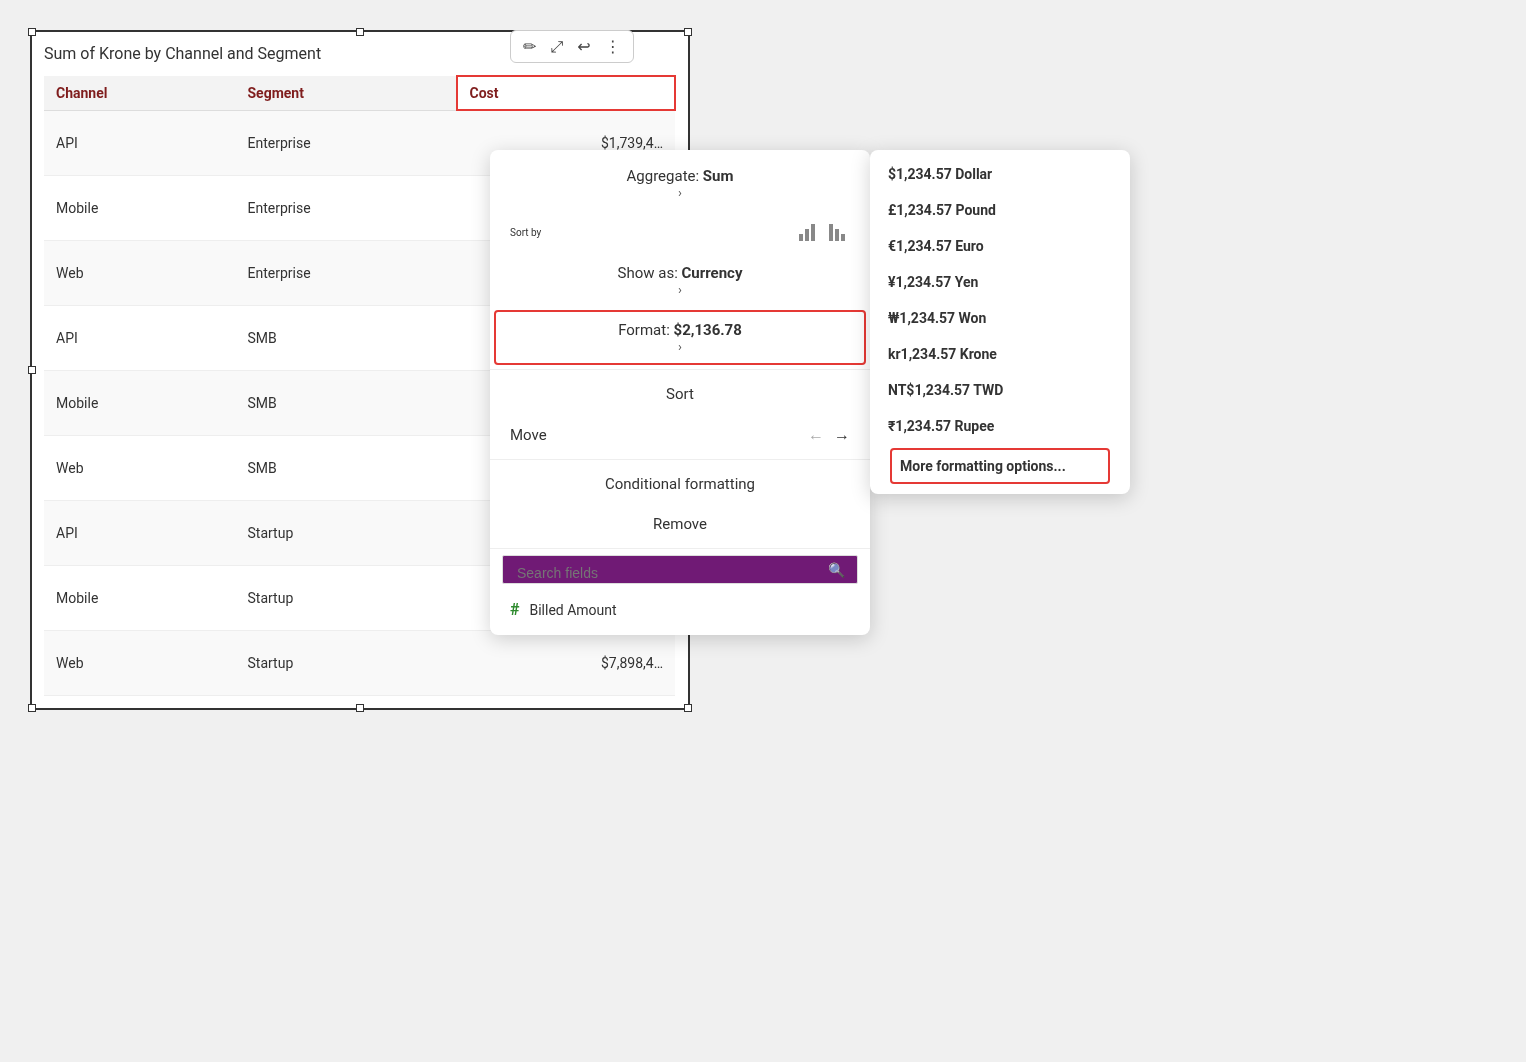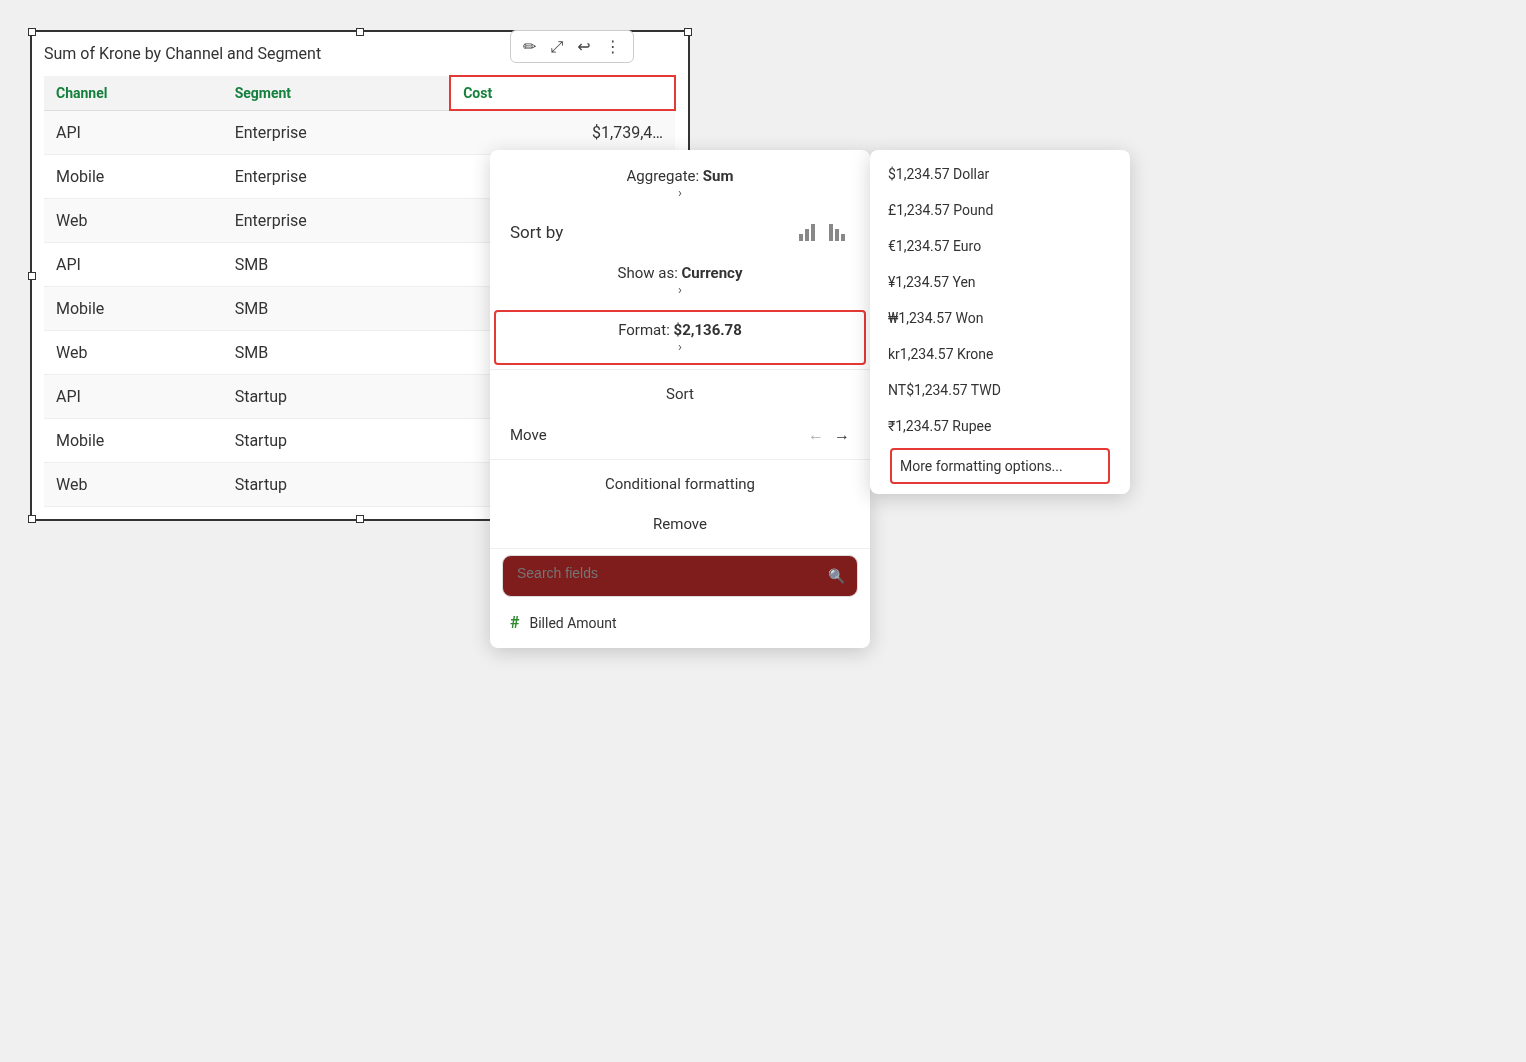--- a/index.html
+++ b/index.html
@@ -64,34 +64,34 @@
     .data-table {
       width: 100%;
       border-collapse: collapse;
     }
 
     .data-table th {
       background: #f3f3f3;
       text-align: left;
       padding: 8px 12px;
       font-weight: 700;
-      color: #15803d;
+      color: #7f1d1d;
       font-size: 14px;
       border-bottom: 1px solid #ddd;
     }
 
     .data-table th.cost-header {
       border: 2px solid #e53935;
       background: white;
       position: relative;
     }
 
     .data-table td {
-      padding: 12px 12px;
-      font-size: 16px;
+      padding: 24px 12px;
+      font-size: 14px;
       color: #333;
       border-bottom: 1px solid #eee;
     }
 
     .data-table td.cost-cell {
       text-align: right;
     }
 
     .data-table tr:nth-child(odd) {
       background: #f9f9f9;
@@ -161,21 +161,21 @@
       height: 1px;
       background: #eee;
       margin: 4px 0;
     }
 
     
     .sort-row {
       display: flex;
       align-items: center;
       padding: 11px 20px;
-      font-size: 17px;
+      font-size: 10px;
       color: #333;
       gap: 10px;
       cursor: pointer;
     }
 
     .sort-icon {
       display: inline-block;
       width: 22px;
       height: 20px;
       cursor: pointer;
@@ -209,26 +209,26 @@
     }
 
     
     .search-container {
       margin: 6px 12px;
       position: relative;
     }
 
     .search-input {
       width: 100%;
-      padding: 9px 36px 15px 14px;
+      padding: 9px 36px 2px 14px;
       border: 1.5px solid #ddd;
-      border-radius: 9px;
+      border-radius: 2px;
       font-size: 14px;
       color: #999;
-      background: #7f1d1d;
+      background: #701a75;
       outline: none;
     }
 
     .search-icon-pos {
       position: absolute;
       right: 12px;
       top: 50%;
       transform: translateY(-50%);
       color: #aaa;
       font-size: 14px;
@@ -264,20 +264,21 @@
       padding: 6px 0;
     }
 
     .currency-item {
       padding: 10px 18px;
       font-size: 14px;
       color: #333;
       cursor: pointer;
       display: flex;
       align-items: center;
+      font-weight: bold;
     }
 
     .currency-item.more-options {
       border: 2px solid #e53935;
       margin: 4px 20px;
       border-radius: 4px;
       padding: 8px 8px;
     }
   </style>
 </head>

